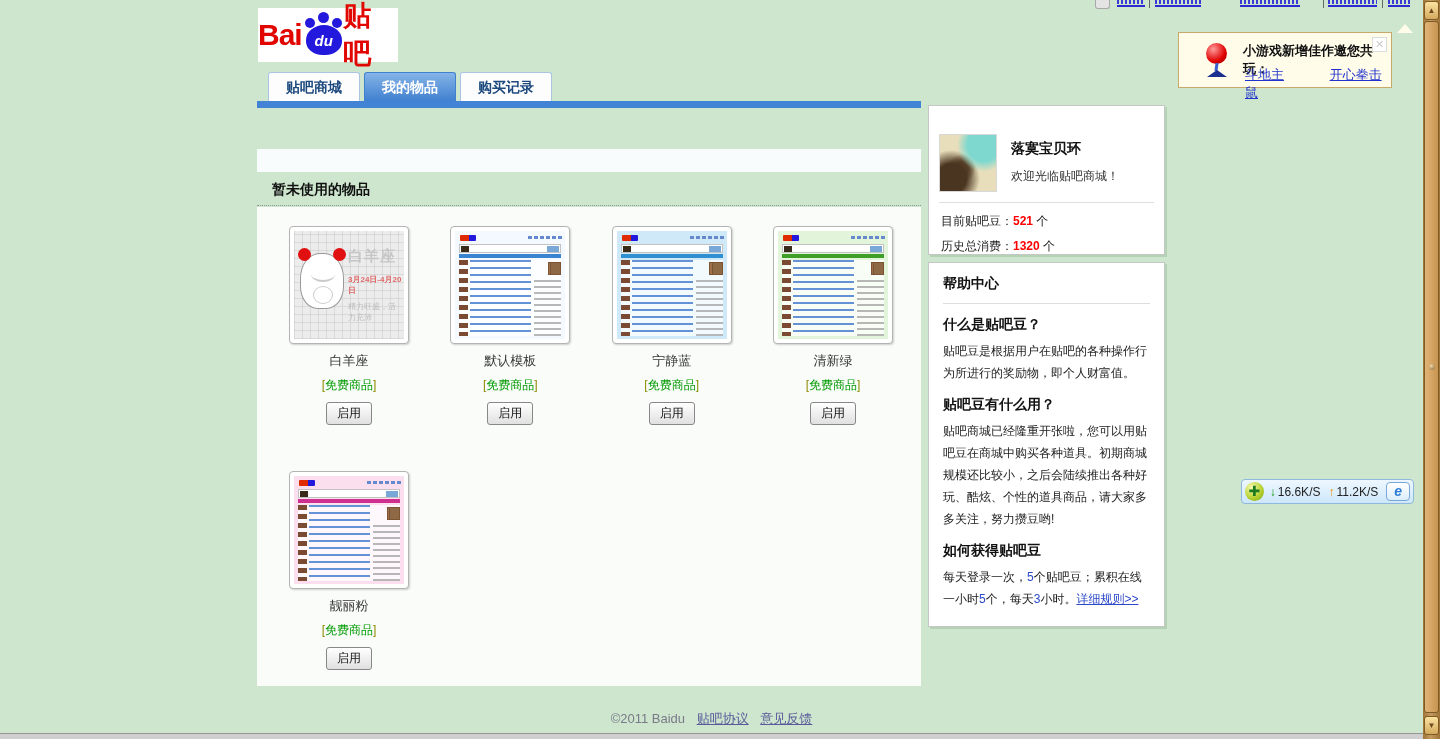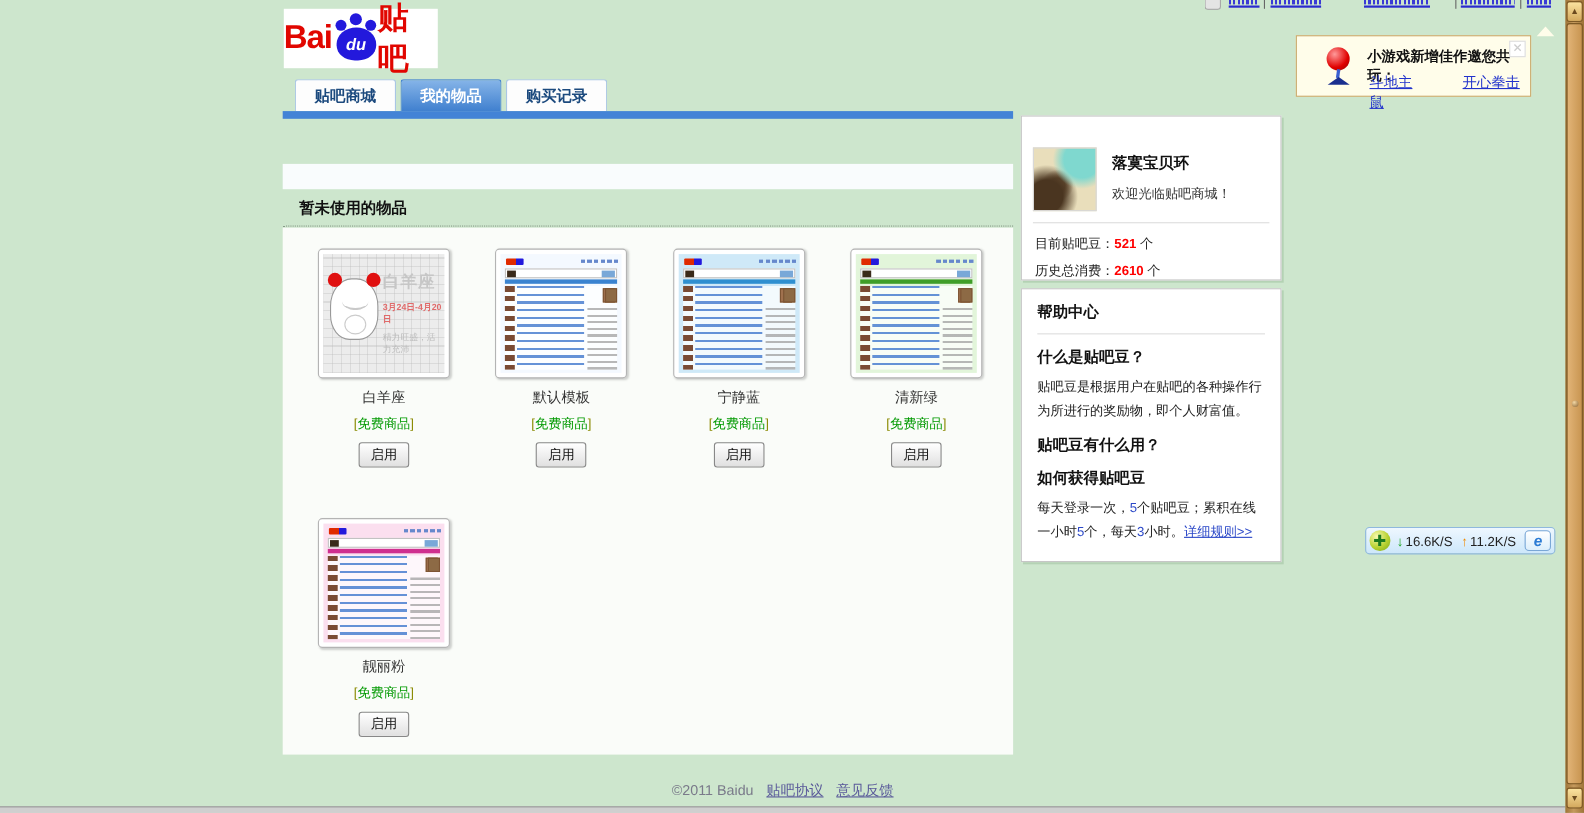--- a/index.html
+++ b/index.html
@@ -329,29 +329,30 @@
     <div class="u-top">
       <div class="u-av"></div>
       <div class="u-info">
         <div class="u-name">落寞宝贝环</div>
         <div class="u-welcome">欢迎光临贴吧商城！</div>
       </div>
     </div>
     <div class="u-div"></div>
     <div class="u-stats">
       <div class="u-line"><span>目前贴吧豆：</span><span class="u-num">521</span><span> 个</span></div>
-      <div class="u-line"><span>历史总消费：</span><span class="u-num">2610</span><span> 个</span></div>
+      <div class="u-line"><span>历史总消费：</span><span class="u-num">1320</span><span> 个</span></div>
     </div>
   </div>
 
   <div class="panel p-help">
     <div class="h-title">帮助中心</div>
     <div class="h-q">什么是贴吧豆？</div>
     <div class="h-a">贴吧豆是根据用户在贴吧的各种操作行为所进行的奖励物，即个人财富值。</div>
     <div class="h-q">贴吧豆有什么用？</div>
+    <div class="h-a">贴吧商城已经隆重开张啦，您可以用贴吧豆在商城中购买各种道具。初期商城规模还比较小，之后会陆续推出各种好玩、酷炫、个性的道具商品，请大家多多关注，努力攒豆哟!</div>
     <div class="h-q">如何获得贴吧豆</div>
     <div class="h-a"><span>每天登录一次，</span><span class="num-blue">5</span><span>个贴吧豆；累积在线一小时</span><span class="num-blue">5</span><span>个，每天</span><span class="num-blue">3</span><span>小时。</span><span class="h-link">详细规则&gt;&gt;</span></div>
   </div>
 
   <div class="popup">
     <div class="p-notch"></div>
     <div class="p-pin">
       <i class="p-ball"></i>
         <i class="p-stem"></i>
         <i class="p-base"></i>

